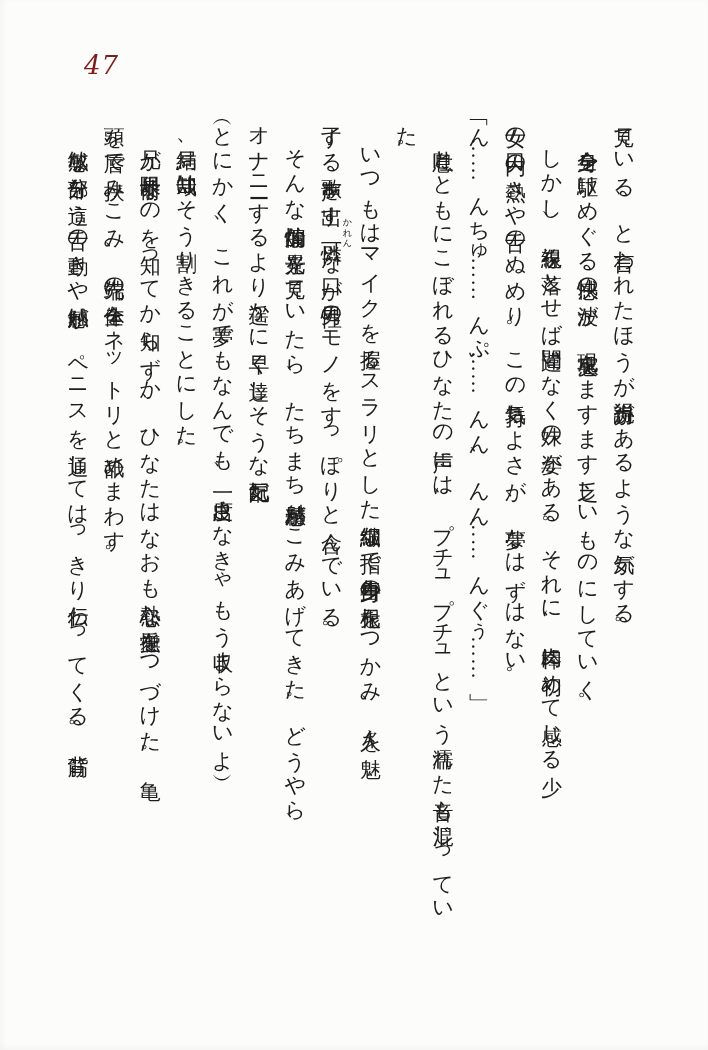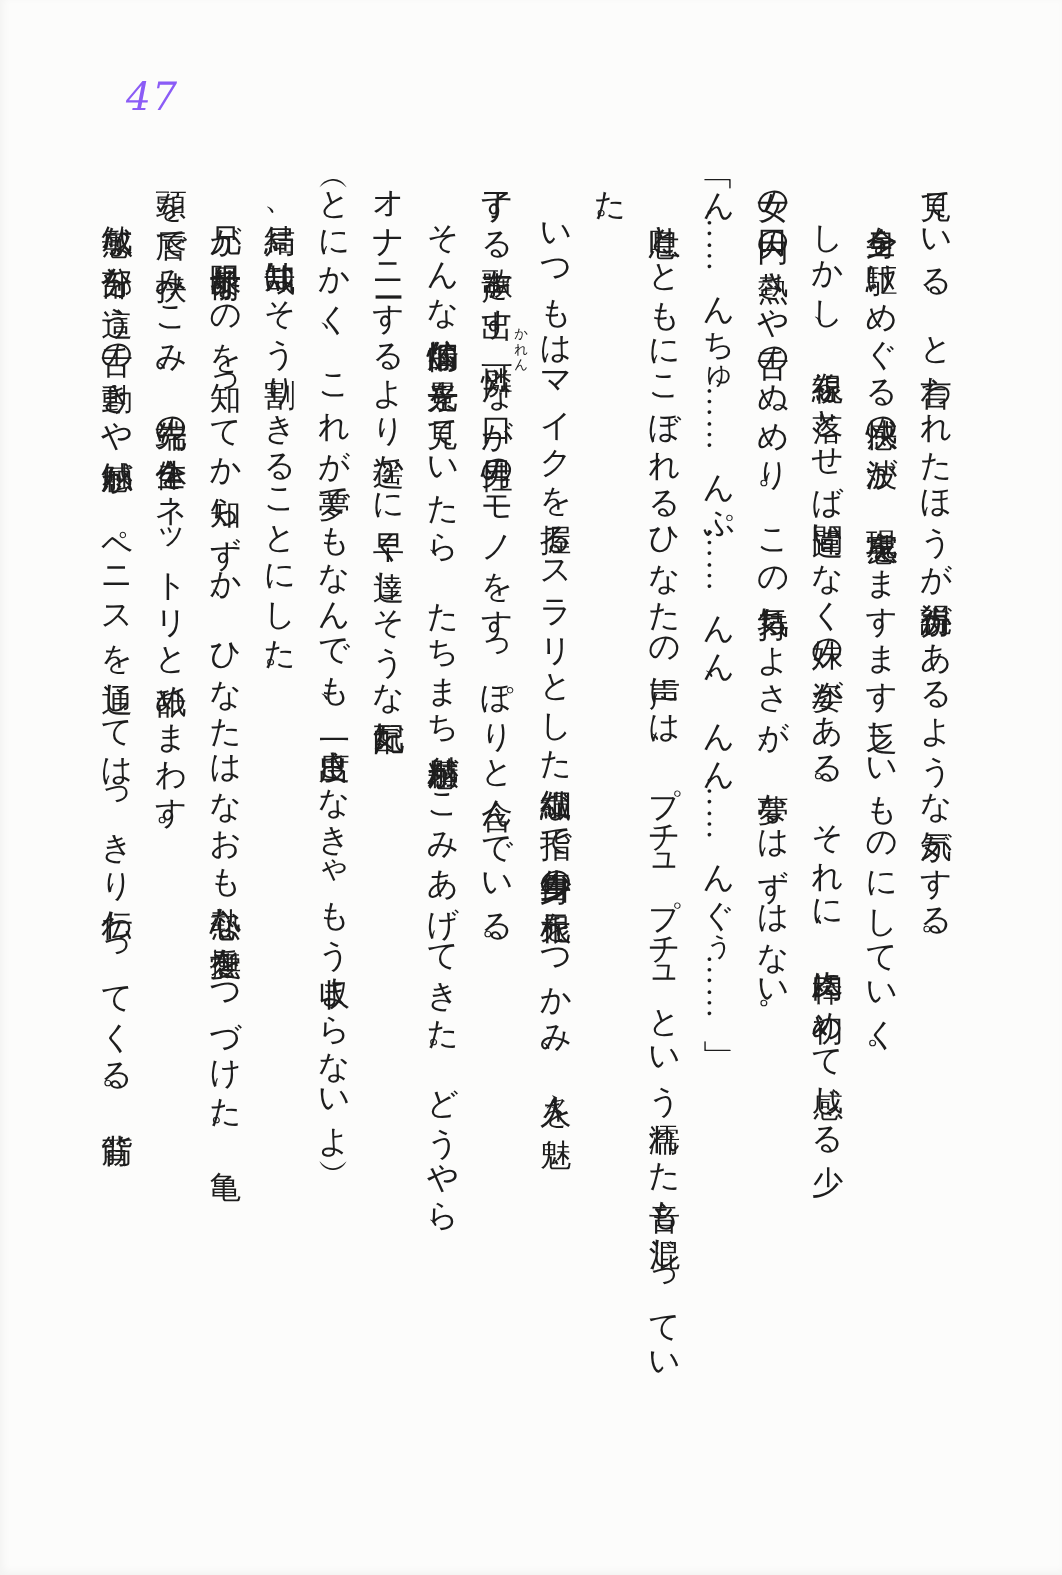--- a/index.html
+++ b/index.html
@@ -19,21 +19,21 @@
     background: #fcfcfb;
     box-shadow: inset 2px -2px 6px rgba(0,0,0,0.04);
   }
   .page-number {
     position: absolute;
     top: 50px;
     left: 84px;
     font-family: "DejaVu Serif", "Liberation Serif", serif;
     font-style: italic;
     font-size: 26px;
-    color: #8b5cf6;
+    color: #7f1d1d;
     letter-spacing: 1px;
   }
   .body-text {
     position: absolute;
     top: 112px;
     right: 66px;
     height: 842px;
     writing-mode: vertical-rl;
     -webkit-writing-mode: vertical-rl;
     text-orientation: mixed;

